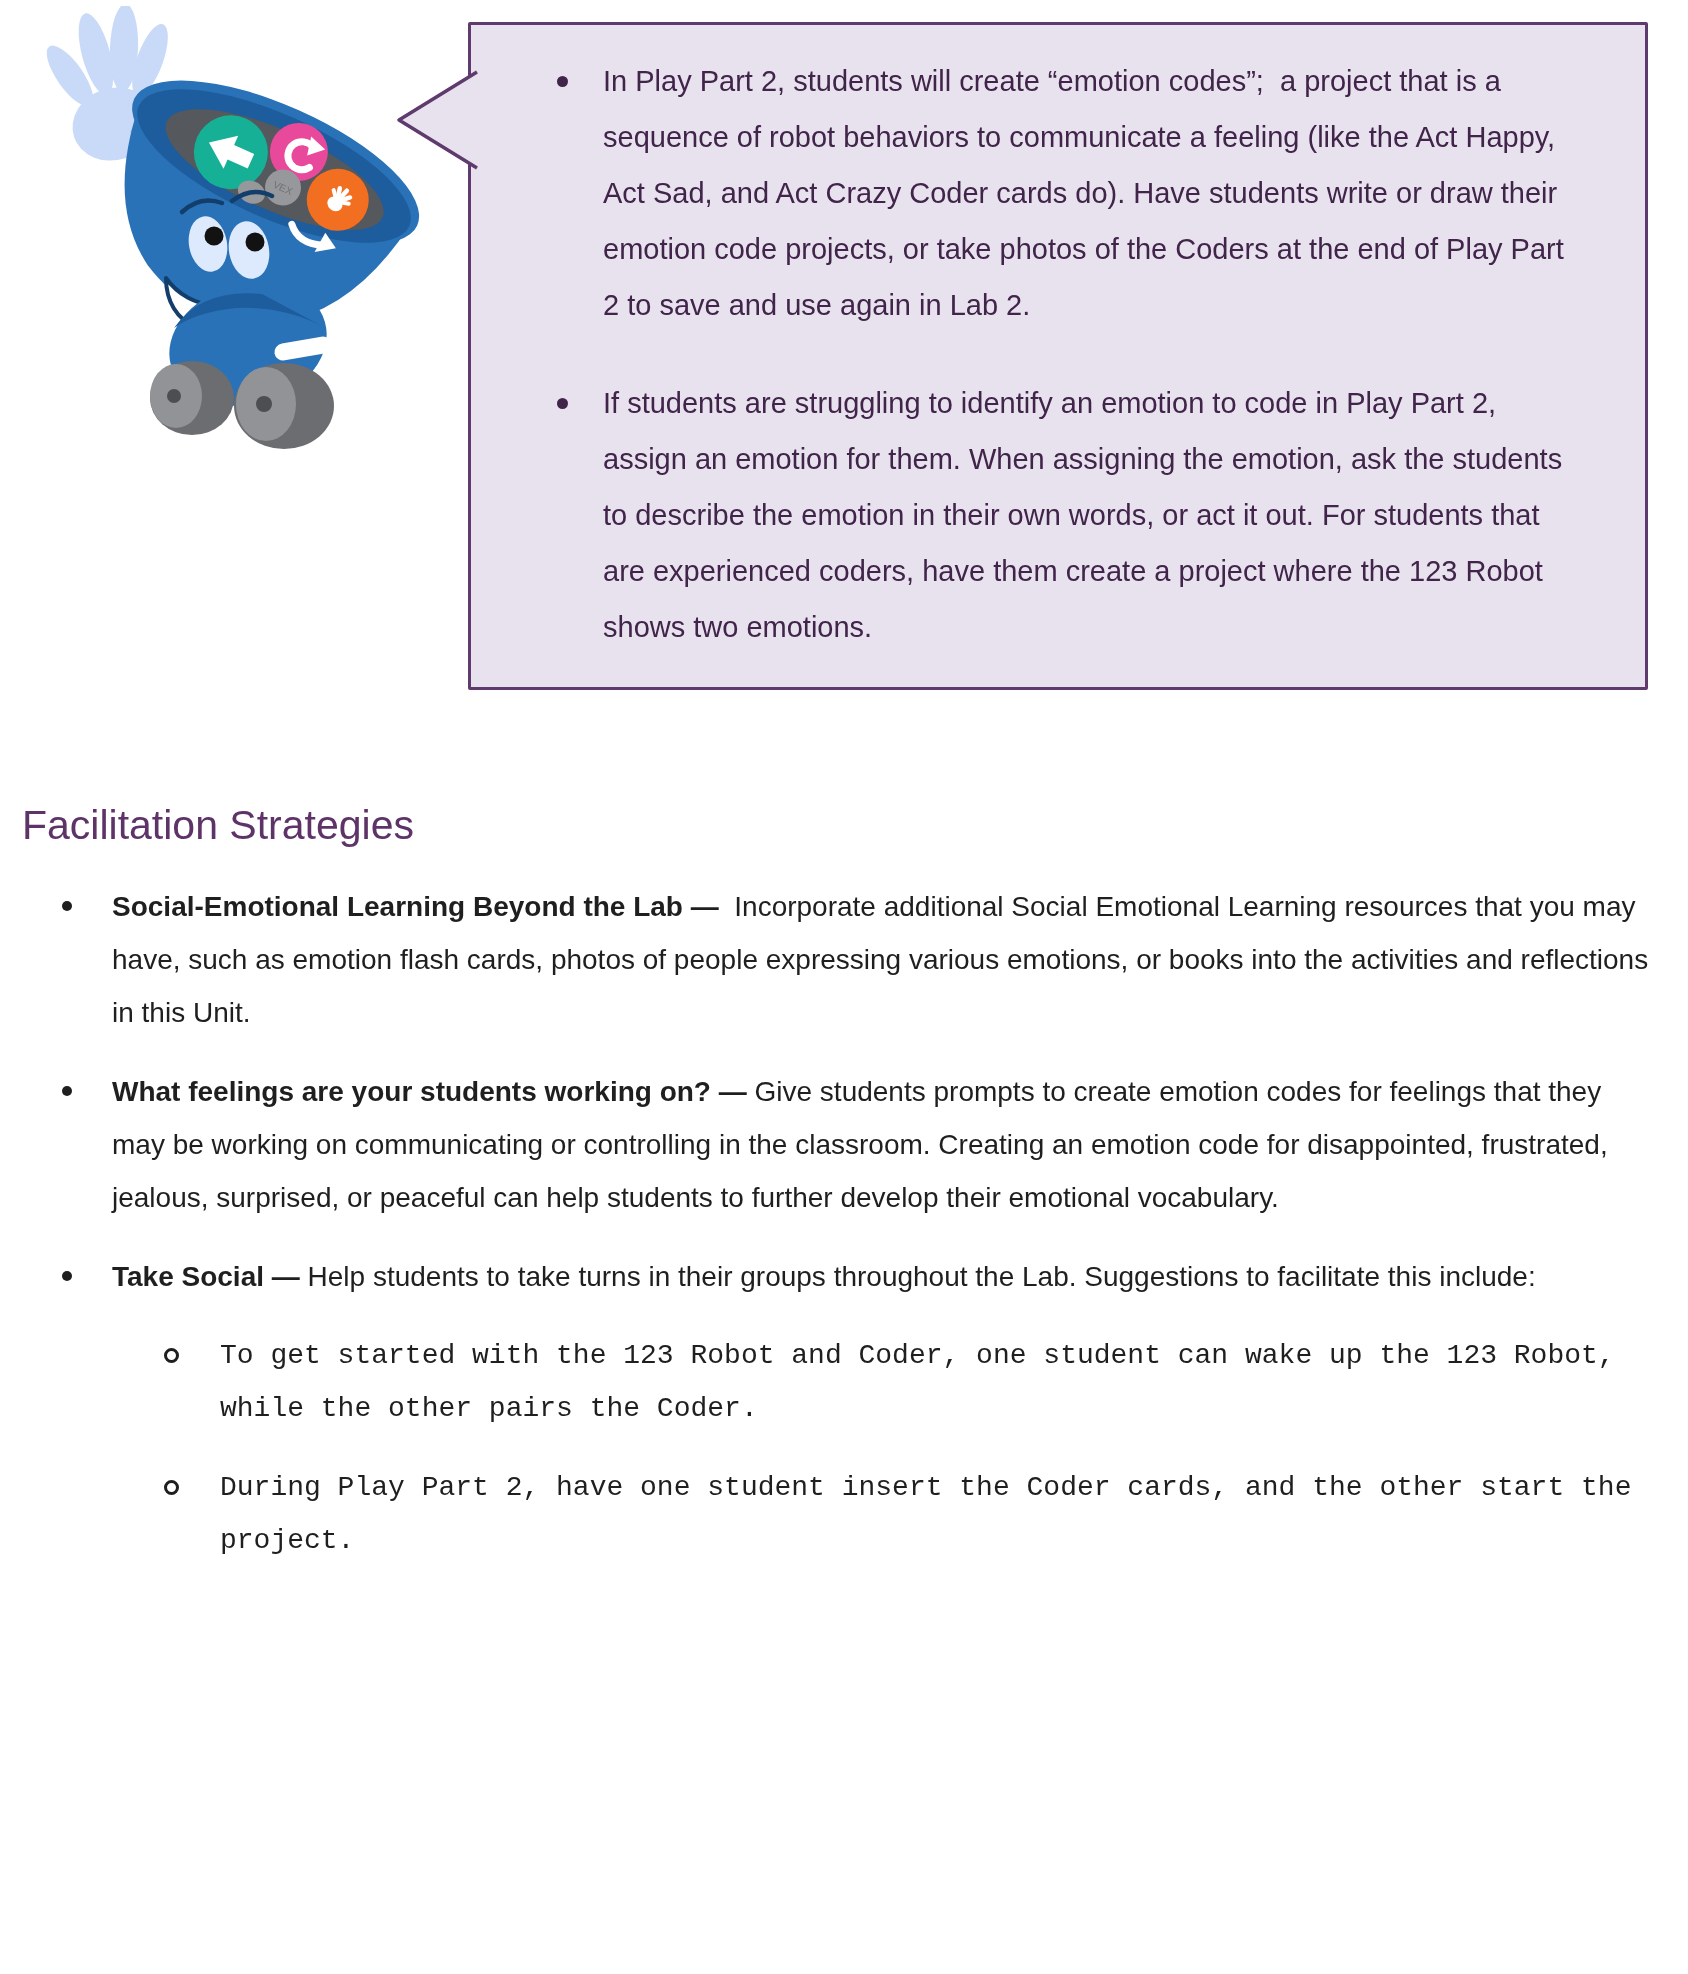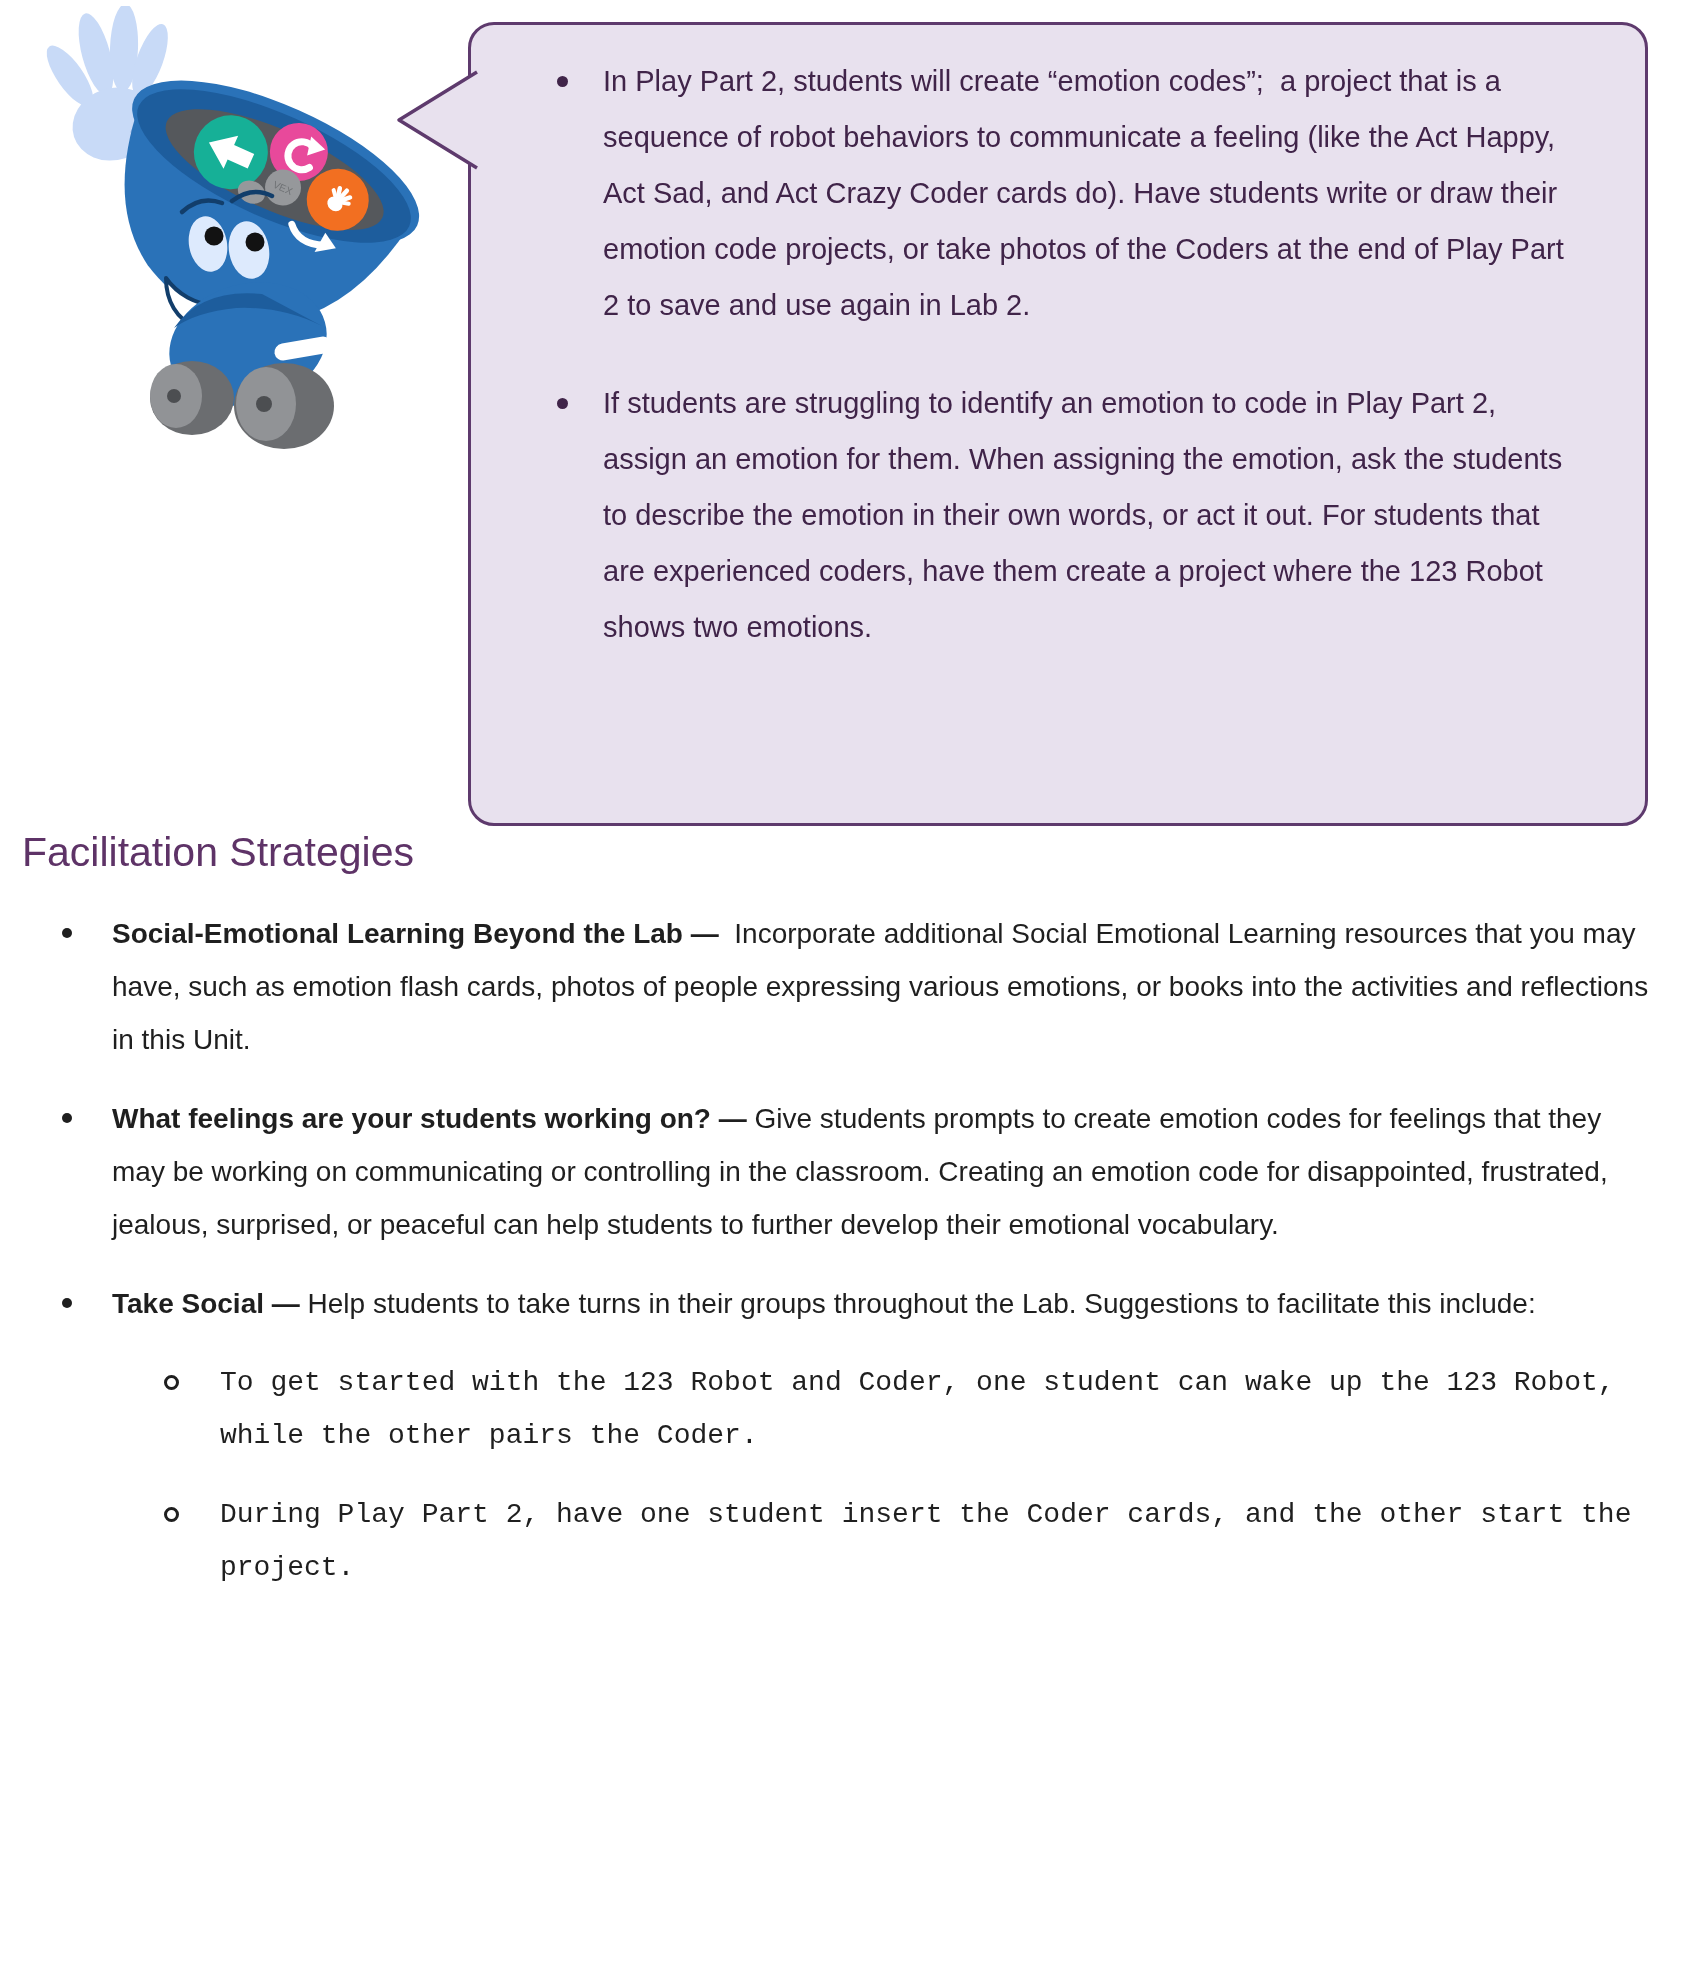--- a/index.html
+++ b/index.html
@@ -5,31 +5,31 @@
   html,body{margin:0;padding:0;background:#ffffff;}
   body{font-family:"Liberation Sans","DejaVu Sans",sans-serif;color:#1f1f1f;}
   .page{position:relative;width:1688px;height:1974px;overflow:hidden;background:#fff;}
 
   .title{margin:12px 84px 0 0;text-align:center;font-size:43px;line-height:52px;
          font-weight:700;color:#57265e;letter-spacing:-0.5px;}
 
   .hero{position:relative;height:770px;}
   .robot{position:absolute;left:24px;top:6px;width:432px;height:455px;}
 
-  .bubble{position:absolute;left:468px;top:22px;width:1180px;height:804px;
-          background:#e8e1ee;border:3px solid #5e3a6d;border-radius:26px;
+  .bubble{position:absolute;left:468px;top:22px;width:1180px;height:668px;
+          background:#e8e1ee;border:3px solid #5e3a6d;border-radius:2px;
           box-sizing:border-box;padding:28px 78px 20px 132px;}
   .bubble-tail{position:absolute;left:-76px;top:44px;width:84px;height:102px;}
   .bubble ul{margin:0;padding:0;list-style:none;}
   .bubble li{position:relative;font-size:29px;line-height:56px;color:#402449;margin-bottom:42px;}
   .bubble li:last-child{margin-bottom:0;}
   .bubble li::before{content:"";position:absolute;left:-46px;top:23px;width:11px;height:11px;
                      border-radius:50%;background:#402449;}
 
-  .section{margin:57px 0 0 22px;font-size:41px;line-height:50px;font-weight:400;color:#5e3367;}
+  .section{margin:30px 0 0 22px;font-size:41px;line-height:50px;font-weight:400;color:#5e3367;}
 
   ul.strategies{margin:30px 0 0 0;padding:0 34px 0 112px;list-style:none;}
   ul.strategies>li{position:relative;font-size:28px;line-height:53px;margin-bottom:26px;}
   ul.strategies>li::before{content:"";position:absolute;left:-50px;top:21px;width:10px;height:10px;
                            border-radius:50%;background:#1f1f1f;}
   .lead{font-weight:700;}
 
   ul.sub{margin:26px 0 0 0;padding:0 0 0 108px;list-style:none;font-family:Liberation Mono, monospace;}
   ul.sub>li{position:relative;margin-bottom:26px;}
   ul.sub>li:last-child{margin-bottom:0;}

